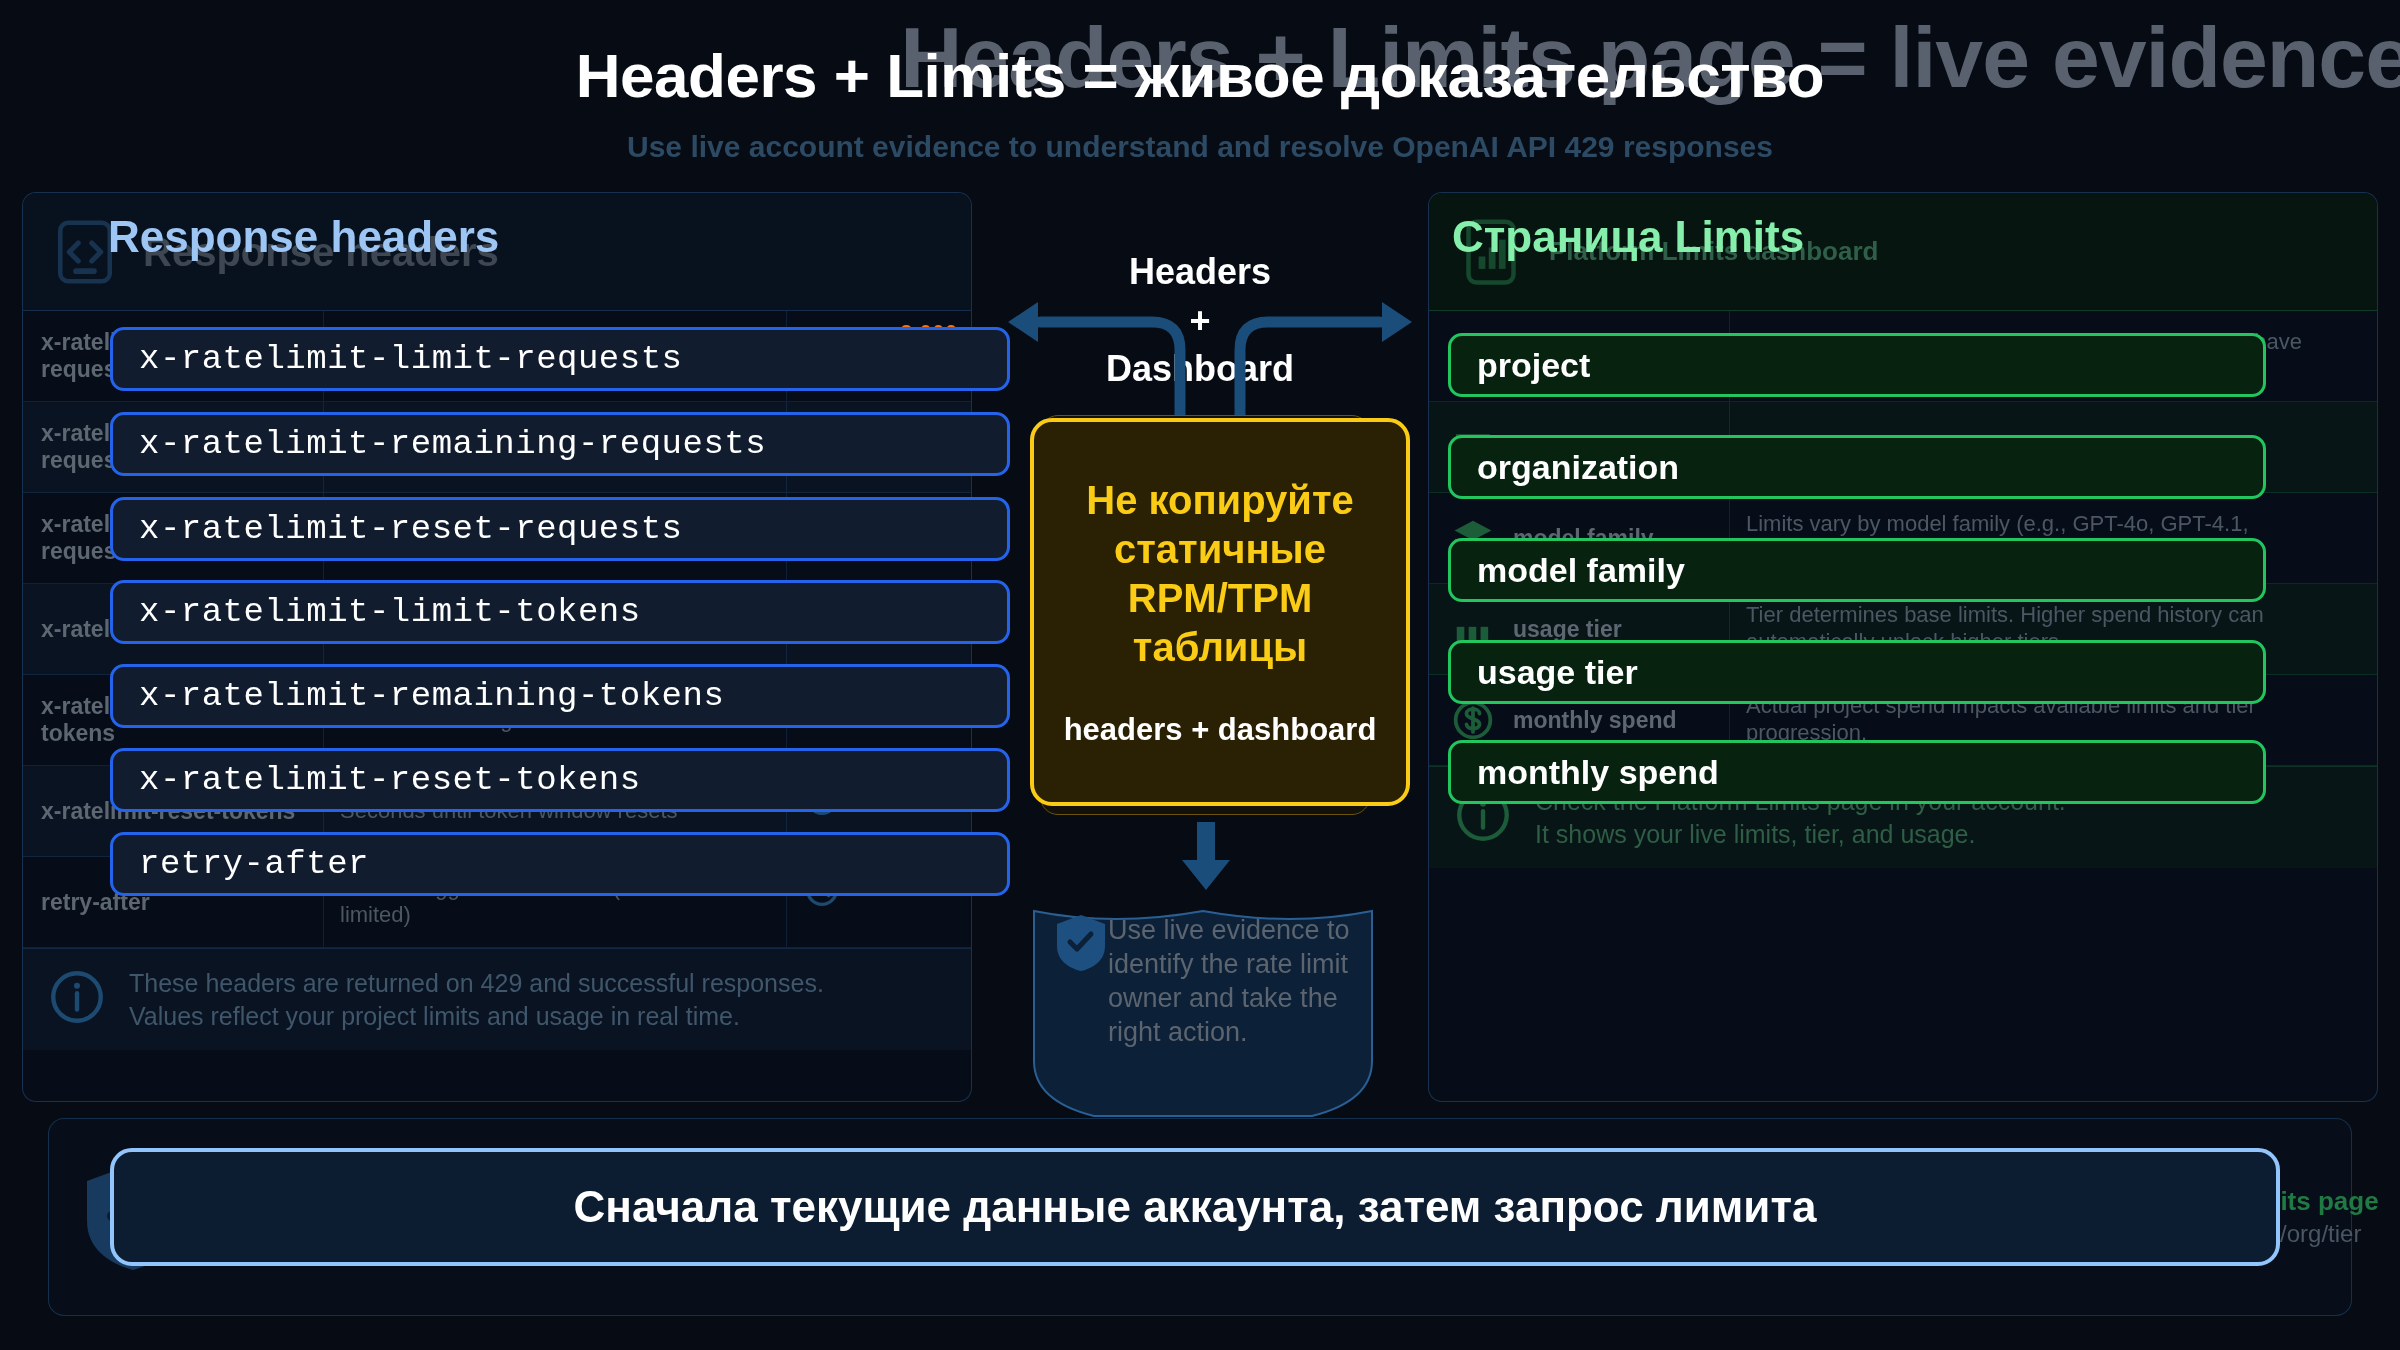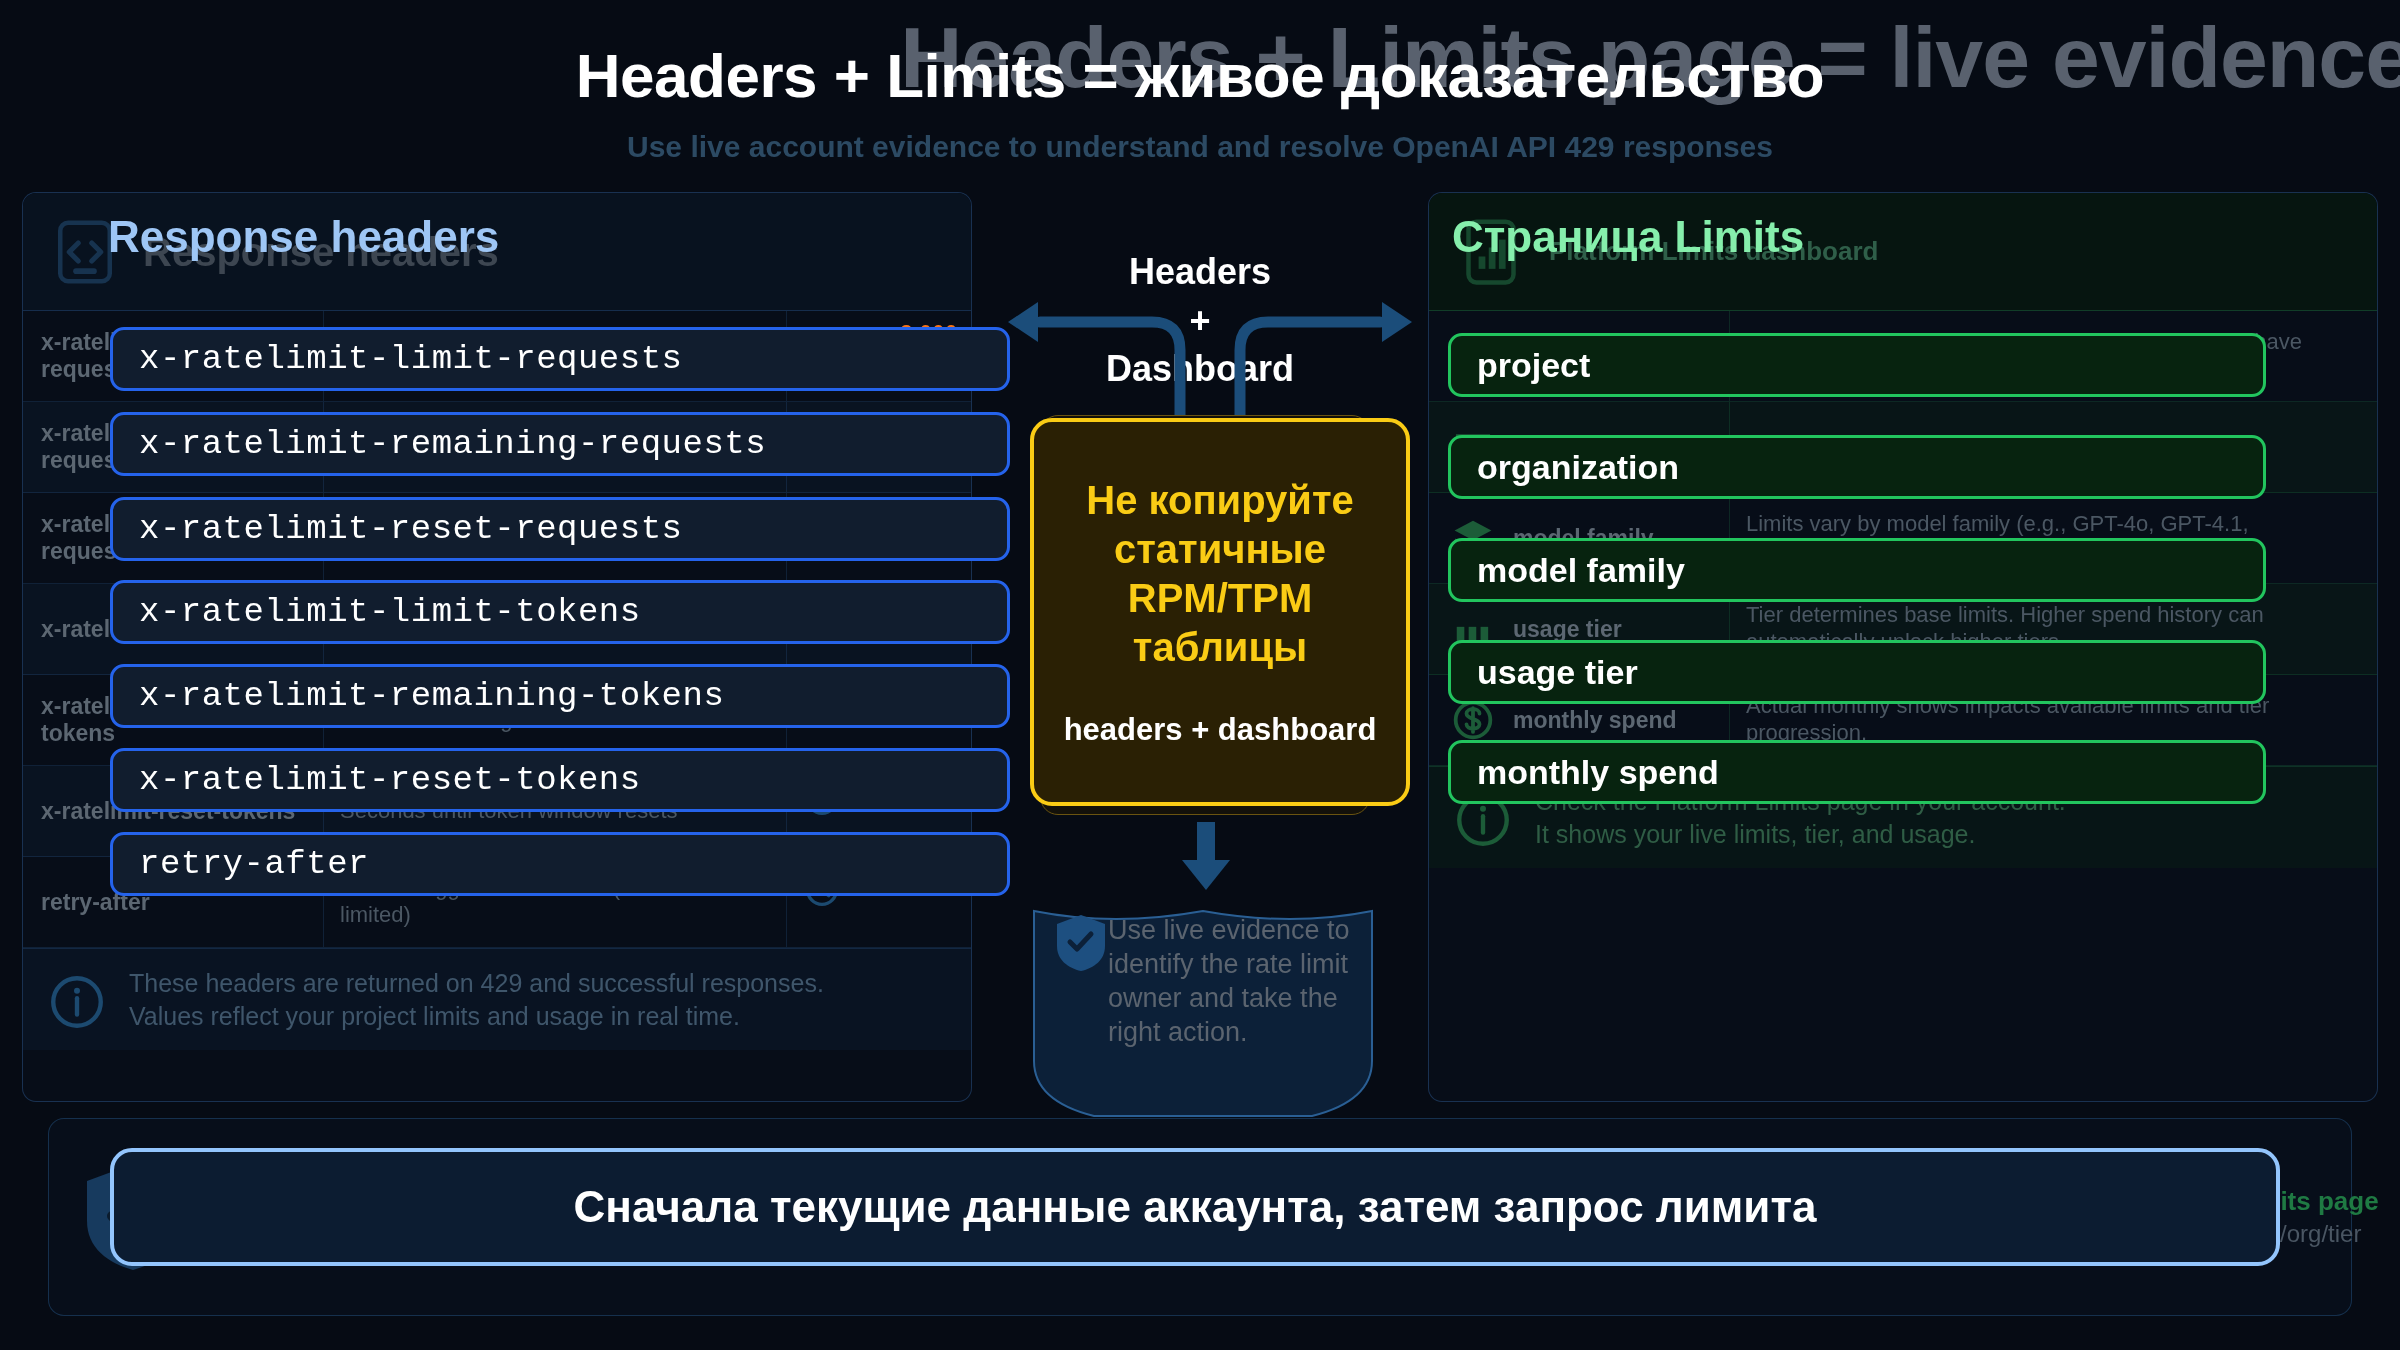--- a/index.html
+++ b/index.html
@@ -84,21 +84,21 @@
     width: 185px; flex: none; display: flex; align-items: flex-start; gap: 10px;
     padding: 10px 12px;
     border-left: 1px solid rgba(40,80,130,.30);
     font-size: 21px; color: #4a5663;
   }
   .c-ex .ic { width: 46px; height: 46px; flex: none; }
   .c-ex .ic svg { width: 100%; height: 100%; display: block; }
   .c-ex .val { font-weight: 700; color: #f97316; font-size: 23px; }
 
   .foot-note {
-    display: flex; align-items: flex-end; gap: 22px;
+    display: flex; align-items: flex-start; gap: 22px;
     padding: 18px 24px;
     background: rgba(12,26,44,.5);
     border-top: 1px solid rgba(40,80,130,.35);
   }
   .panel.right .foot-note { background: rgba(8,30,20,.5); border-top-color: rgba(30,110,70,.35); }
   .foot-note .ic { width: 60px; height: 60px; flex: none; }
   .foot-note .ic svg { width: 100%; height: 100%; display: block; }
   .foot-note .tx { font-size: 25px; line-height: 1.3; color: #3f566b; }
   .panel.right .foot-note .tx { color: #2f5d45; }
 
@@ -421,21 +421,21 @@
         <div class="row">
           <div class="c-name">
             <span class="ic">
               <svg viewBox="0 0 48 48" fill="none" stroke="#1c5c38" stroke-width="3.5">
                   <circle cx="24" cy="24" r="16"></circle>
                   <path d="M24 13v22M30 18c0-2.5-3-4-6-4s-6 1.5-6 4 3 4 6 5 6 2.5 6 5-3 4-6 4-6-1.5-6-4" stroke-linecap="round"></path>
                 </svg>
             </span>
             <span>monthly spend</span>
           </div>
-          <div class="c-desc">Actual monthly shows impacts available limits and tier progression.</div>
+          <div class="c-desc">Actual project spend impacts available limits and tier progression.</div>
         </div>
       </div>
 
       <div class="foot-note">
         <span class="ic">
           <svg viewBox="0 0 48 48" fill="none" stroke="#1c5c38" stroke-width="3.5">
               <circle cx="24" cy="24" r="19"></circle>
               <circle cx="24" cy="15" r="2.4" fill="#1c5c38" stroke="none"></circle>
               <path d="M24 21v13" stroke-linecap="round"></path>
             </svg>

